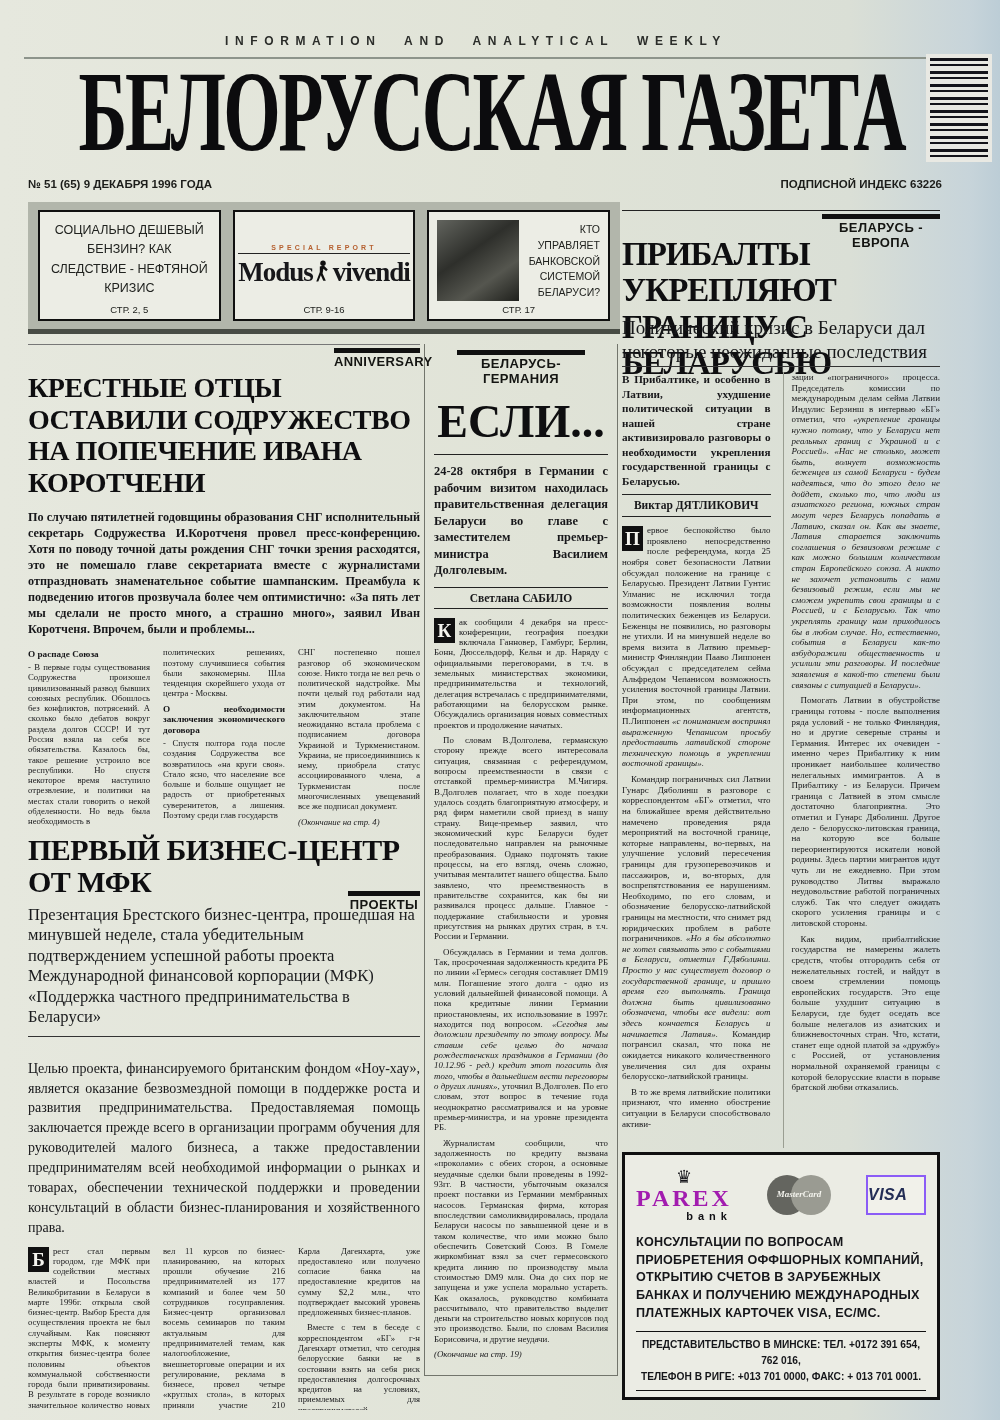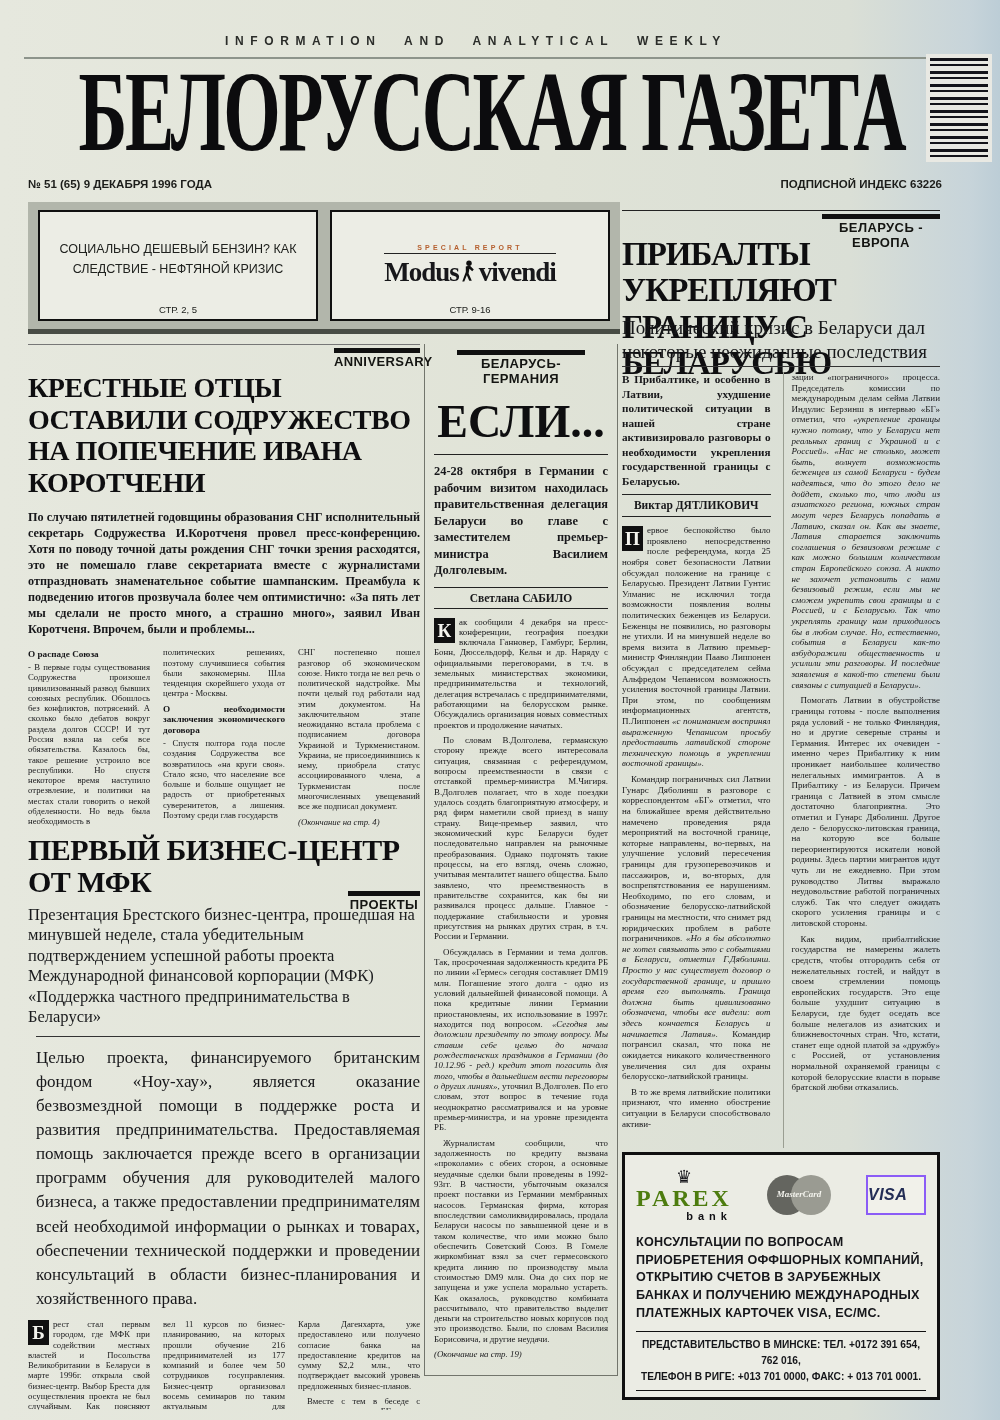--- a/index.html
+++ b/index.html
@@ -76,42 +76,42 @@
   .smallcols .col{flex:1;font-size:8.7px;line-height:1.18;text-align:justify;}
   .anniv .smallcols{height:238px;}
   .subhead-sm{font-weight:bold;font-size:9.2px;margin:2px 0;}
   .tag-proj{display:block;text-align:right;margin-top:6px;}
   .tag-proj .tag{width:72px;}
 
   
   .biznes{top:834px;left:28px;width:392px;height:576px;overflow:hidden;}
   .biznes-headline{font-size:30px;font-weight:bold;letter-spacing:-.5px;line-height:1.05;color:#0e0e10;}
   .biznes-lead{font-size:16.5px;line-height:1.24;margin-top:8px;color:#1a1b1d;}
-  .biznes-intro{border-top:1.5px solid #333;margin-top:8px;padding-top:9px;font-size:17px;
-                line-height:1.42;text-align:justify;margin-left:8px;}
+  .biznes-intro{border-top:1.5px solid #333;margin-top:8px;padding-top:22px;font-size:14px;
+                line-height:1.42;text-align:justify;}
   .biznes .smallcols{height:320px;margin-top:8px;}
 
   
   .esli{top:344px;left:424px;width:194px;height:1032px;border-left:1.5px solid #72756c;
         border-right:1.5px solid #72756c;border-bottom:1px solid #72756c;padding:6px 9px 0;
         box-sizing:border-box;overflow:hidden;}
   .tag-bg{display:block;text-align:center;}
   .tag-bg .tag{width:128px;text-align:center;}
   .esli-headline{font-size:46px;font-weight:bold;text-align:center;margin:8px 0 6px;color:#0e0e10;}
   .esli-rule{border-top:1.5px solid #222;}
   .esli-lead{font-weight:bold;font-size:12.4px;line-height:1.33;text-align:justify;margin:8px 0;}
   .esli-body{font-size:8.9px;line-height:1.16;text-align:justify;}
 
   
   .ad{top:1152px;left:622px;width:318px;height:248px;border:3px solid #101010;background:#ebece4;
       padding:8px 11px;box-sizing:border-box;font-family:"Liberation Sans",sans-serif;}
   .ad-logos{display:flex;align-items:center;justify-content:space-between;height:64px;}
   .parex{display:flex;flex-direction:column;align-items:center;line-height:1;}
   .parex-crown{font-size:18px;color:#15151a;}
-  .parex-name{font-family:"Liberation Serif",serif;font-size:24px;font-weight:bold;letter-spacing:3px;color:#4d7c0f;text-align:center;}
+  .parex-name{font-family:"Liberation Serif",serif;font-size:24px;font-weight:bold;letter-spacing:3px;color:#a21caf;text-align:center;}
   .parex-bank{font-size:11px;font-weight:bold;letter-spacing:5px;align-self:flex-end;margin-top:1px;color:#101014;}
   .mc{position:relative;width:64px;height:40px;}
   .mc-c1,.mc-c2{position:absolute;top:0;width:40px;height:40px;border-radius:50%;}
   .mc-c1{left:0;background:#64655f;}
   .mc-c2{right:0;background:#9a9b92;}
   .mc-label{position:absolute;top:14px;left:0;right:0;text-align:center;color:#f3f3ed;
             font-style:italic;font-weight:bold;font-size:9px;font-family:"Liberation Serif",serif;}
   .visa{width:56px;height:36px;border:2px solid #8b5cf6;background:#f1f1ea;display:flex;
         align-items:center;justify-content:flex-start;}
   .visa-label{font-style:italic;font-weight:bold;font-size:16px;color:#232d55;letter-spacing:.5px;}
@@ -145,20 +145,27 @@
       <div class="modus-title">
         <span>Modus</span>
         <svg class="modus-figure" viewBox="0 0 20 30" xmlns="http://www.w3.org/2000/svg">
           <circle cx="10" cy="4" r="3.4" fill="#101010"></circle>
           <path d="M6 8l5-1 5 5-2 2-3.5-3-1 6 4 9h-3.2l-3-7-3.2 8H1.6l4.4-12z" fill="#101010"></path>
         </svg>
         <span>vivendi</span>
       </div>
       <div class="promo-page">СТР. 9-16</div>
     </div>
+    <div class="promo-box">
+      <div class="promo-photo-row">
+        <div class="bank-photo"></div>
+        <div class="bank-title">КТО УПРАВЛЯЕТ БАНКОВСКОЙ СИСТЕМОЙ БЕЛАРУСИ?</div>
+      </div>
+      <div class="promo-page">СТР. 17</div>
+    </div>
   </div>
 
   <div class="abs be-rule"></div>
   <div class="abs tag-be tag">
     <span class="tag-bar"></span>
     <span>БЕЛАРУСЬ - ЕВРОПА</span>
   </div>
   <div class="abs prib-headline">ПРИБАЛТЫ УКРЕПЛЯЮТ ГРАНИЦУ С БЕЛАРУСЬЮ</div>
   <div class="abs prib-subhead">Политический кризис в Беларуси дал некоторые неожиданные последствия</div>
   <div class="abs prib-cols">

